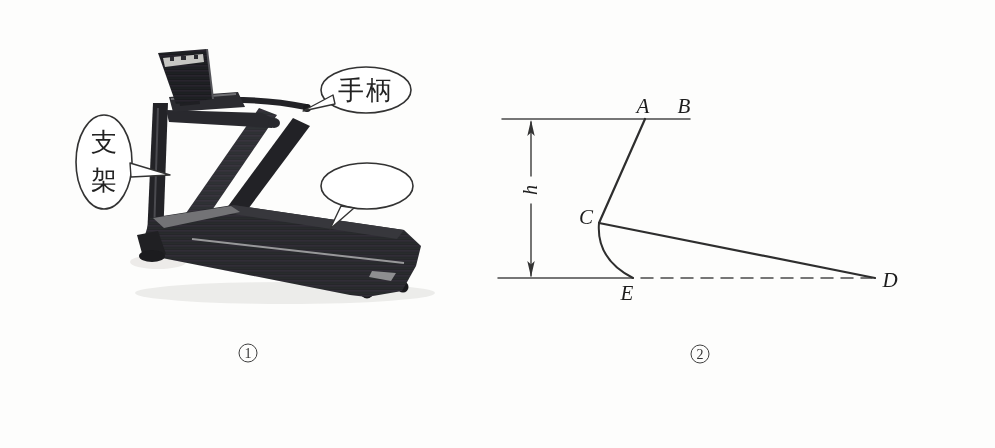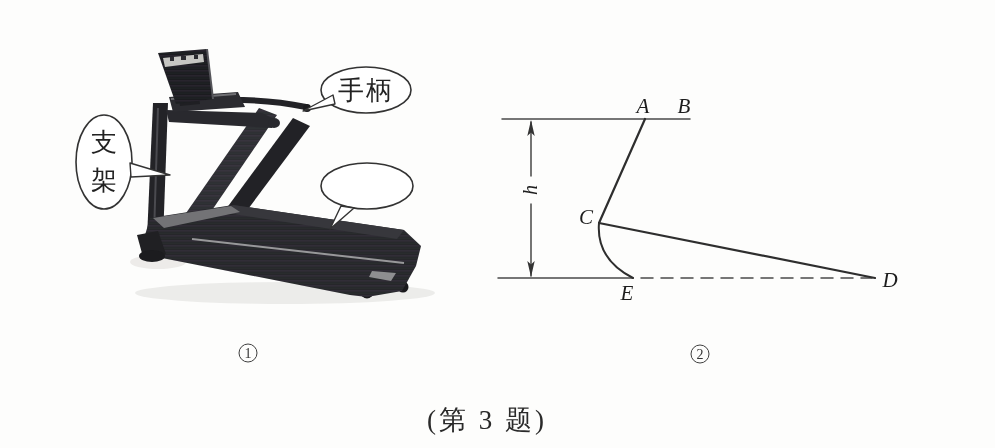--- a/index.html
+++ b/index.html
@@ -136,15 +136,14 @@
   <div class="lbl" style="left:627px;top:293px;">E</div>
   <div class="lbl h-rot" style="left:530px;top:190px;">h</div>
 
   <div class="circ" style="left:248px;top:353px;">
     <span>1</span>
   </div>
   <div class="circ" style="left:700px;top:354px;">
     <span>2</span>
   </div>
 
-  <div class="caption" style="left:487px;top:420px;">(第 3 题)</div>
 
 </div>
 
 </body></html>

